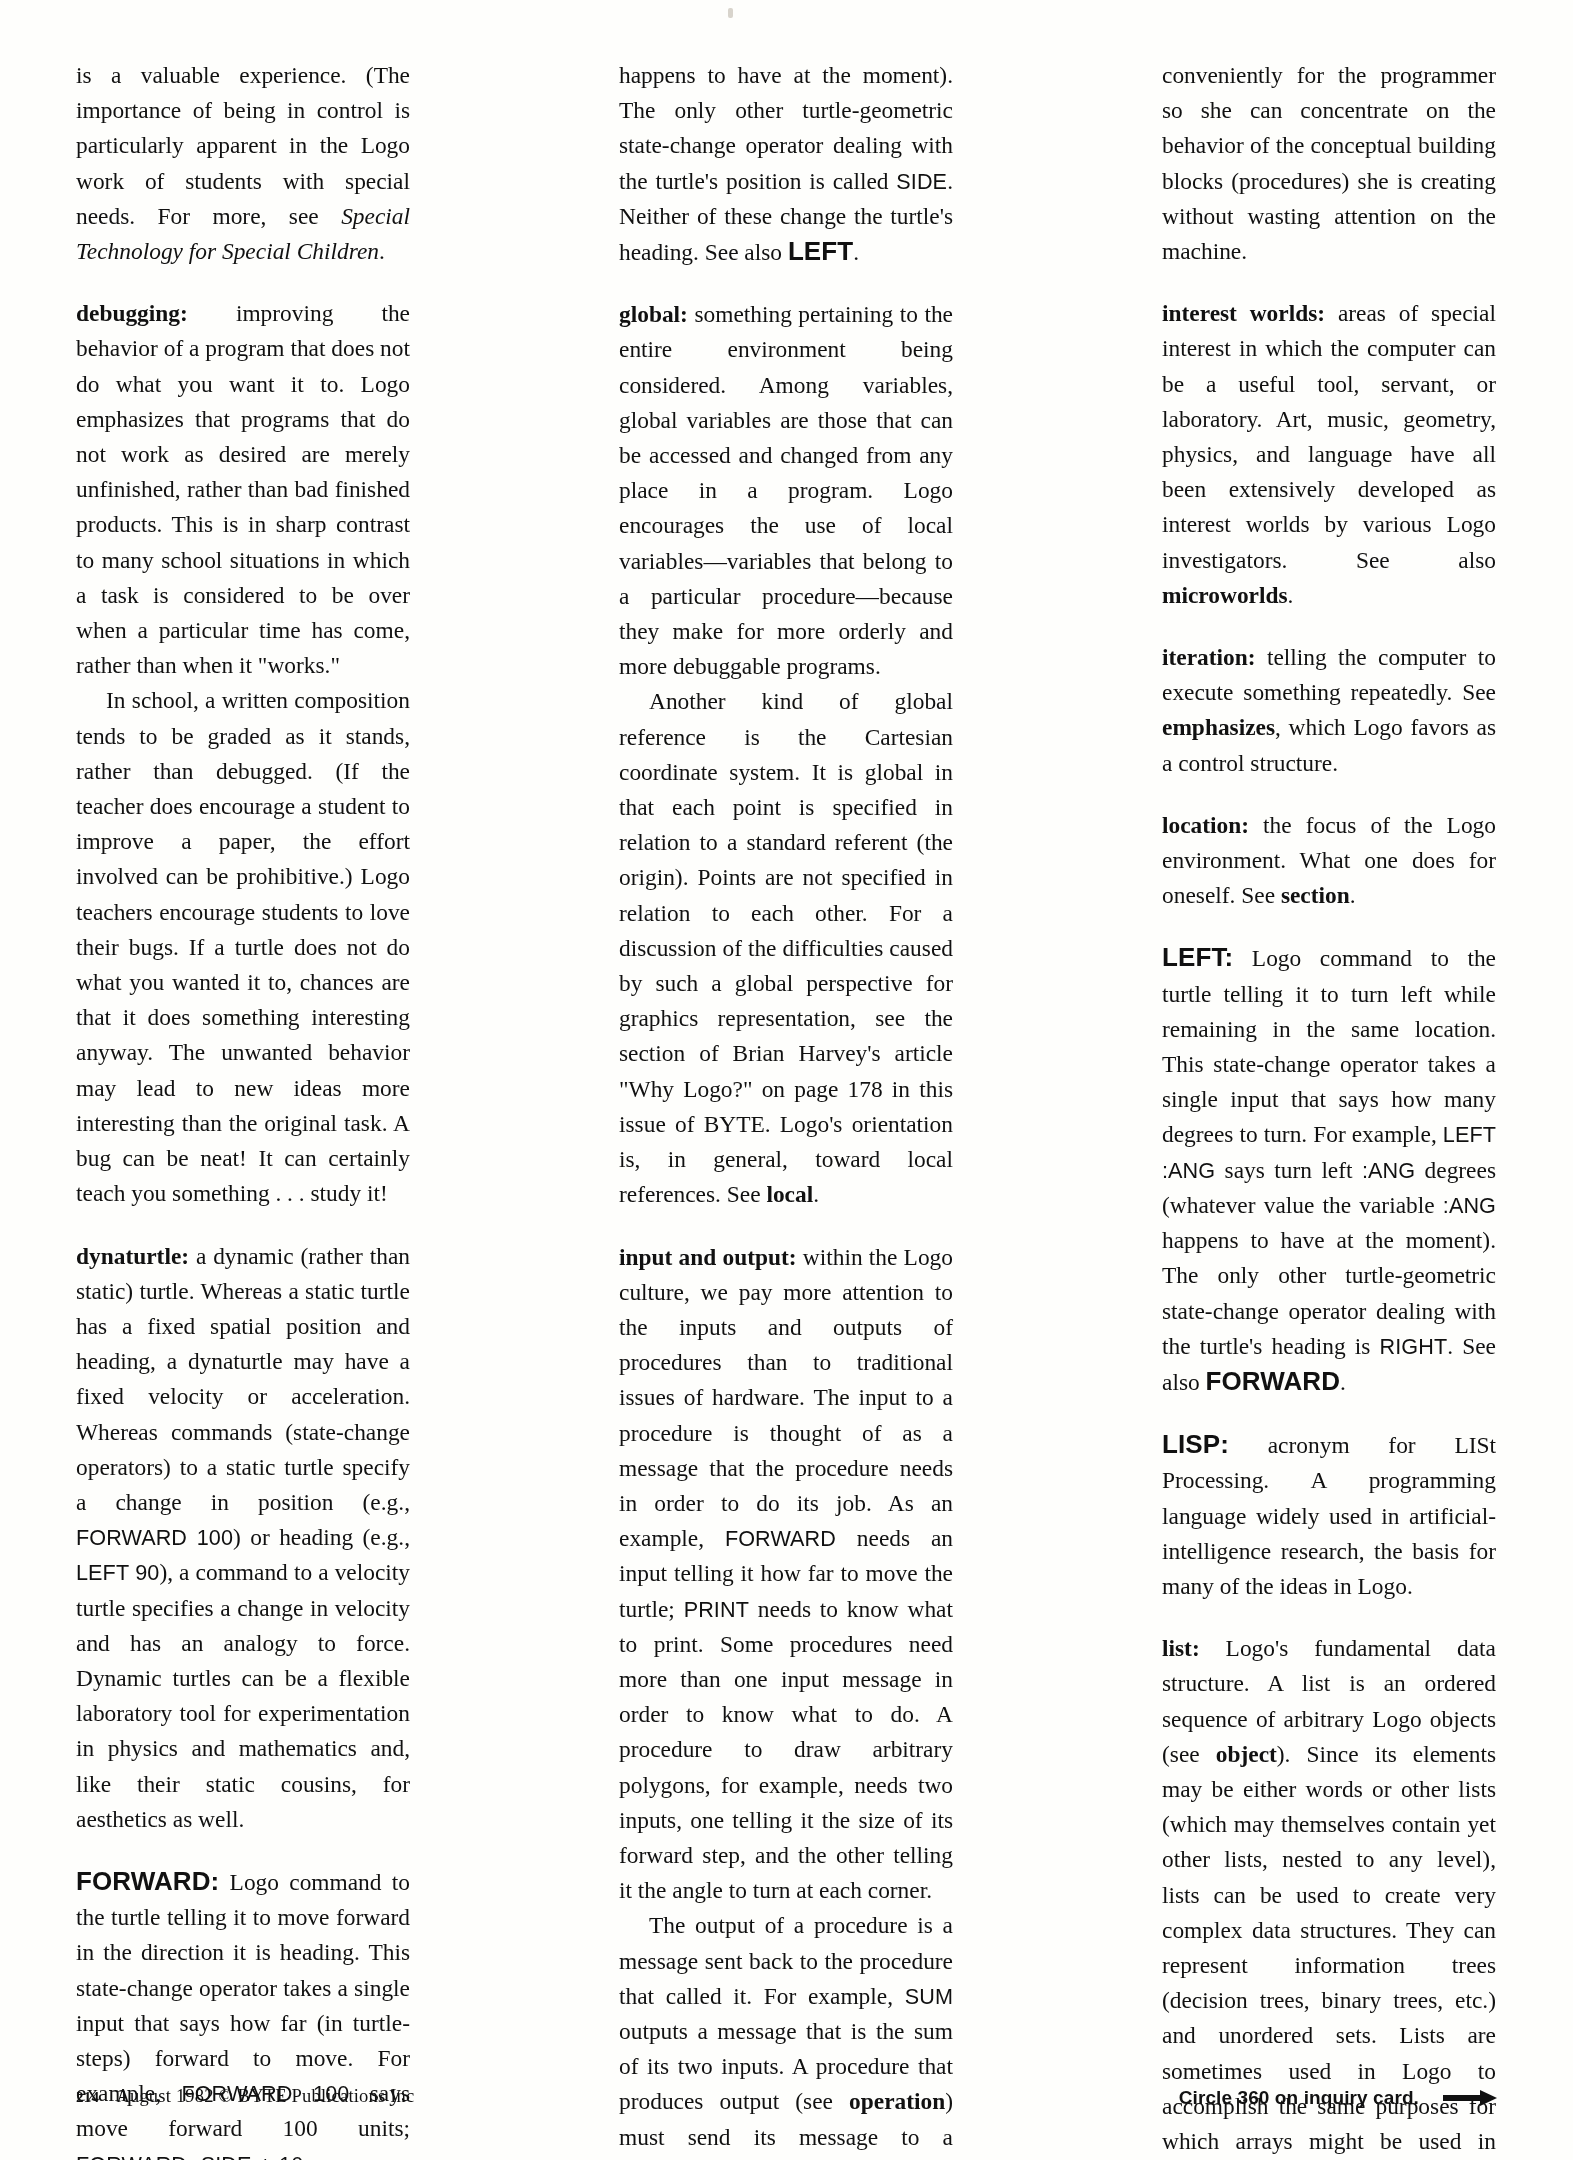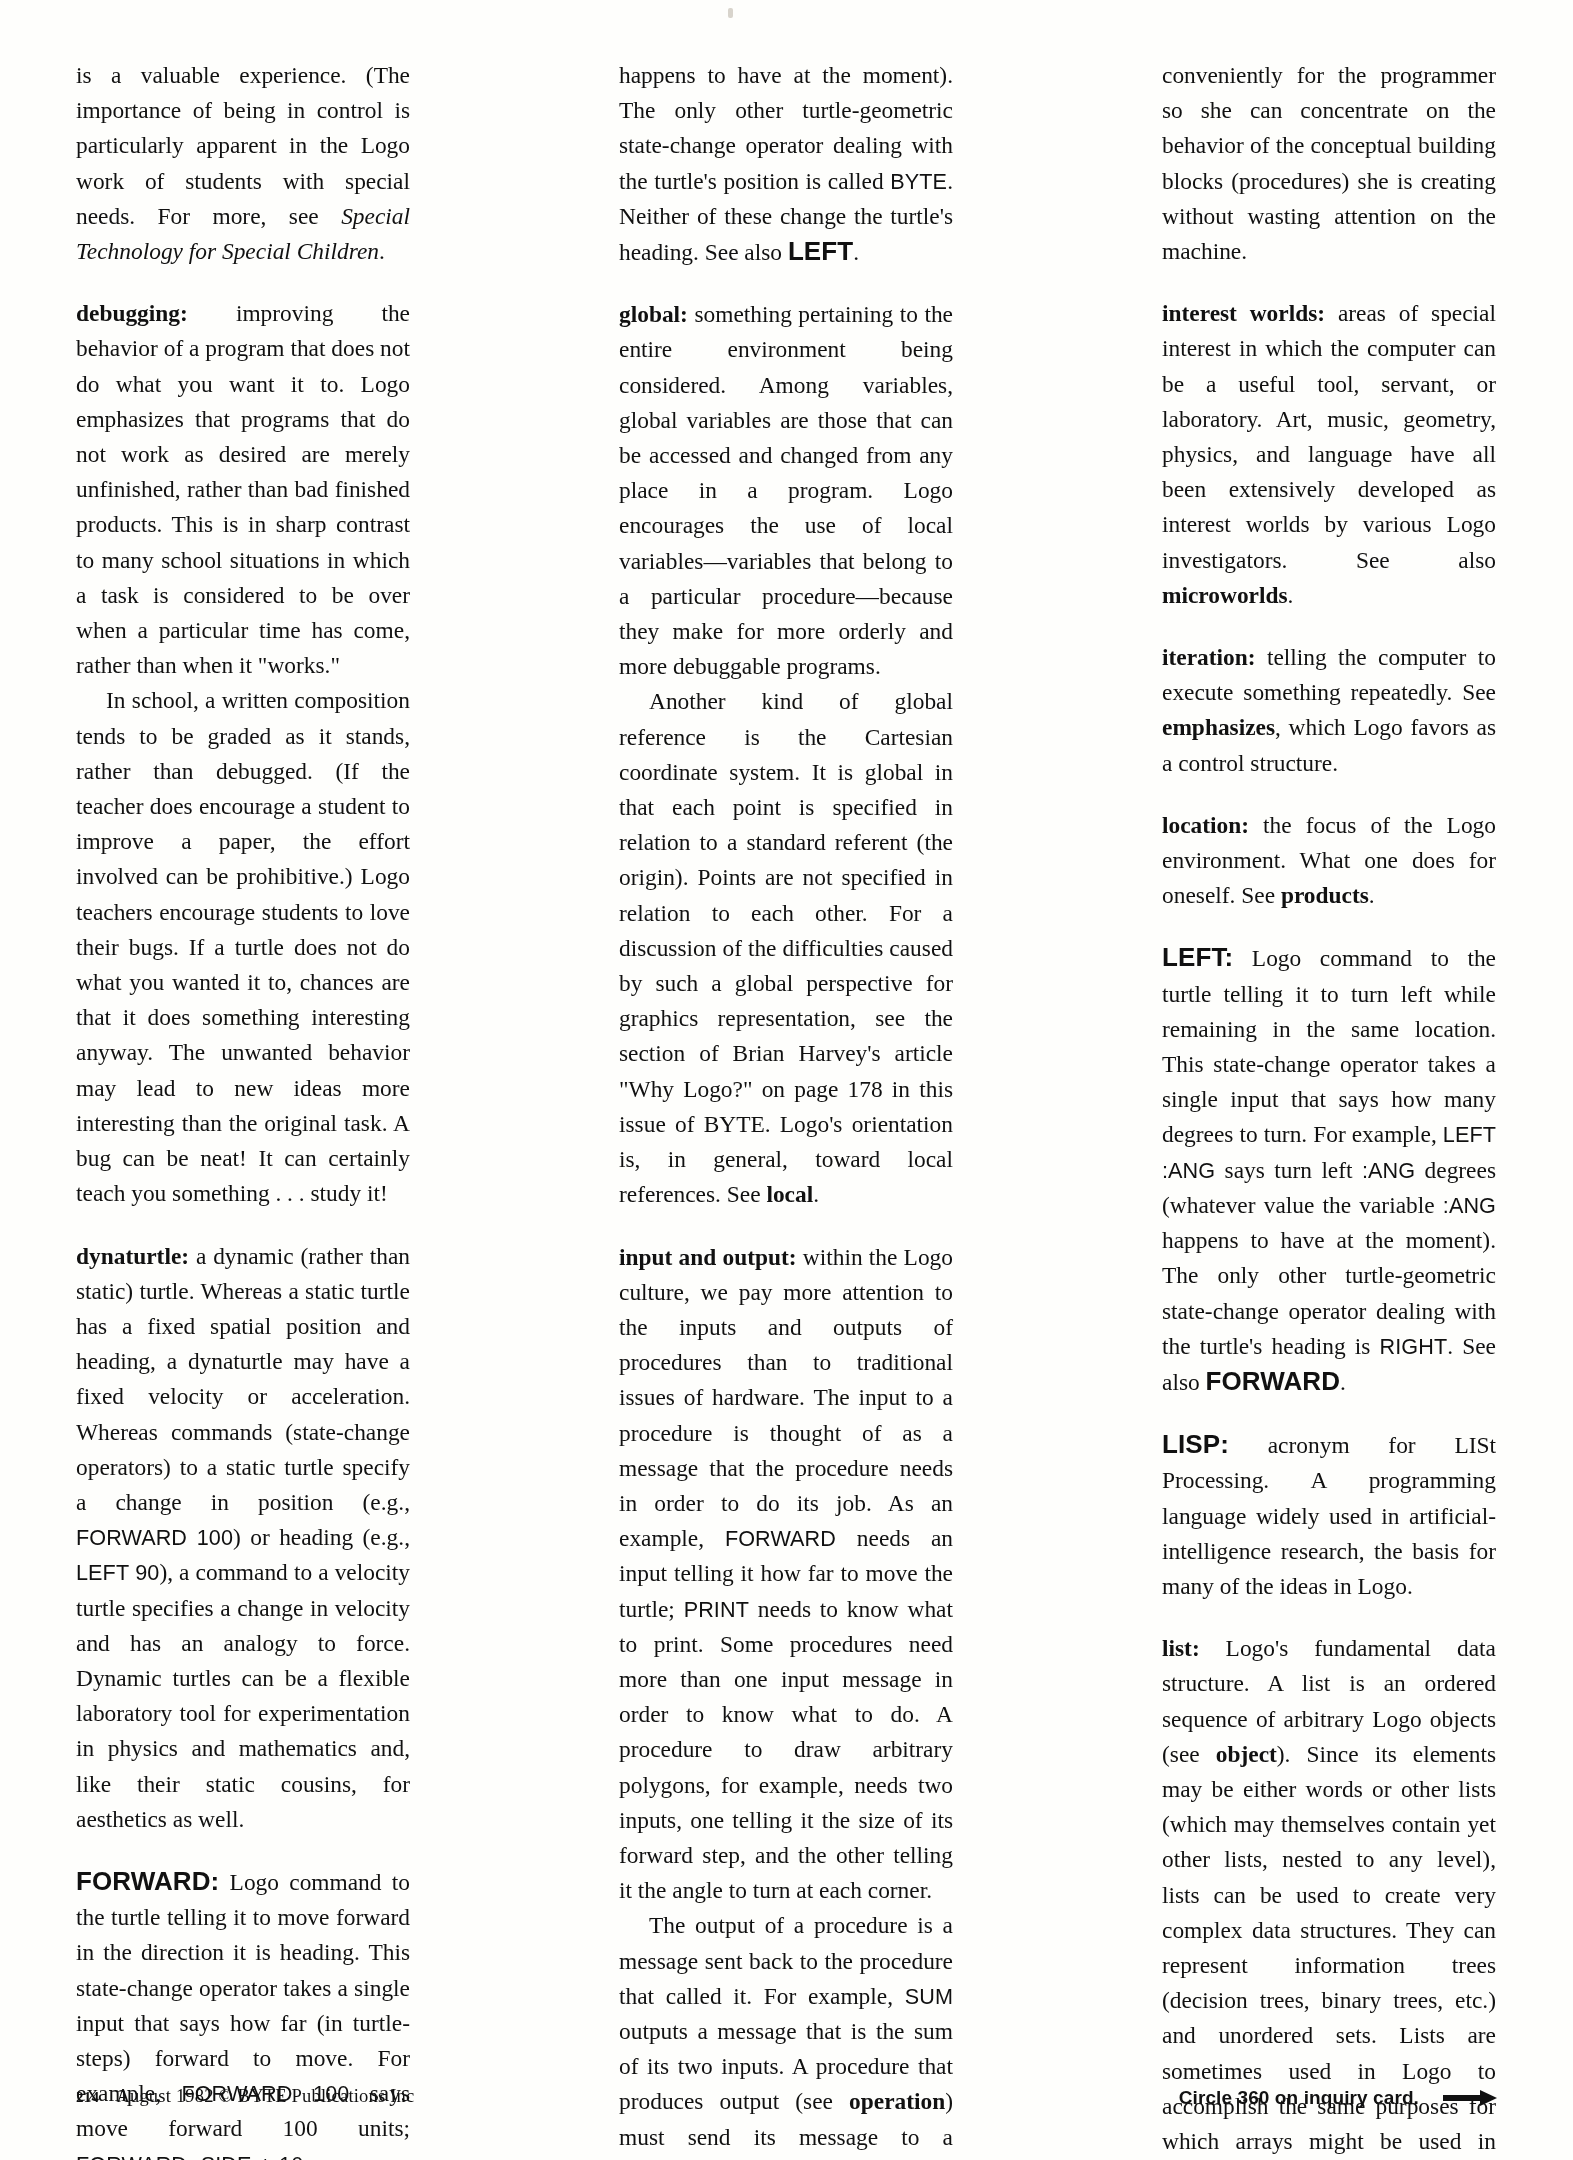--- a/index.html
+++ b/index.html
@@ -186,21 +186,21 @@
 
       <div class="entry">
         <p class="jfull"><span class="kwb">FORWARD:</span><span> Logo command to the turtle telling it to move forward in the direction it is heading. This state-change operator takes a single input that says how far (in turtle-steps) forward to move. For example, </span><span class="kw">FORWARD 100</span><span> says move forward 100 units; </span><span class="kw">FORWARD :SIDE + 10</span><span> says move forward the distance 10 + </span></p>
       </div>
 
     </div>
 
     <div class="col">
 
       <div class="flow">
-        <p class="jfull"><span>happens to have at the moment). The only other turtle-geometric state-change operator dealing with the turtle's position is called </span><span class="kw">BYTE</span><span>. Neither of these change the turtle's heading. See also </span><span class="kwb">LEFT</span><span>.</span></p>
+        <p class="jfull"><span>happens to have at the moment). The only other turtle-geometric state-change operator dealing with the turtle's position is called </span><span class="kw">SIDE</span><span>. Neither of these change the turtle's heading. See also </span><span class="kwb">LEFT</span><span>.</span></p>
       </div>
 
       <div class="entry">
         <p class="jfull"><b class="term">global:</b><span> something pertaining to the entire environment being considered. Among variables, global variables are those that can be accessed and changed from any place in a program. Logo encourages the use of local variables—variables that belong to a particular procedure—because they make for more orderly and more debuggable programs.</span></p>
         <p class="cont jfull"><span>Another kind of global reference is the Cartesian coordinate system. It is global in that each point is specified in relation to a standard referent (the origin). Points are not specified in relation to each other. For a discussion of the difficulties caused by such a global perspective for graphics representation, see the section of Brian Harvey's article "Why Logo?" on page 178 in this issue of BYTE. Logo's orientation is, in general, toward local references. See </span><b class="xref">local</b><span>.</span></p>
       </div>
 
       <div class="entry">
         <p class="jfull"><b class="term">input and output:</b><span> within the Logo culture, we pay more attention to the inputs and outputs of procedures than to traditional issues of hardware. The input to a procedure is thought of as a message that the procedure needs in order to do its job. As an example, </span><span class="kw">FORWARD</span><span> needs an input telling it how far to move the turtle; </span><span class="kw">PRINT</span><span> needs to know what to print. Some procedures need more than one input message in order to know what to do. A procedure to draw arbitrary polygons, for example, needs two inputs, one telling it the size of its forward step, and the other telling it the angle to turn at each corner.</span></p>
         <p class="cont jfull"><span>The output of a procedure is a message sent back to the procedure that called it. For example, </span><span class="kw">SUM</span><span> outputs a message that is the sum of its two inputs. A procedure that produces output (see </span><b class="xref">operation</b><span>) must send its message to a procedure expecting an input. (In this way, output and input are closely linked in Logo.) Hardware aspects of I/O are handled</span></p>
@@ -216,21 +216,21 @@
 
       <div class="entry">
         <p class="jfull"><b class="term">interest worlds:</b><span> areas of special interest in which the computer can be a useful tool, servant, or laboratory. Art, music, geometry, physics, and language have all been extensively developed as interest worlds by various Logo investigators. See also </span><b class="xref">microworlds</b><span>.</span></p>
       </div>
 
       <div class="entry">
         <p class="jfull"><b class="term">iteration:</b><span> telling the computer to execute something repeatedly. See </span><b class="xref">emphasizes</b><span>, which Logo favors as a control structure.</span></p>
       </div>
 
       <div class="entry">
-        <p class="jfull"><b class="term">location:</b><span> the focus of the Logo environment. What one does for oneself. See </span><b class="xref">products</b><span>.</span></p>
+        <p class="jfull"><b class="term">location:</b><span> the focus of the Logo environment. What one does for oneself. See </span><b class="xref">section</b><span>.</span></p>
       </div>
 
       <div class="entry">
         <p class="jfull"><span class="kwb">LEFT:</span><span> Logo command to the turtle telling it to turn left while remaining in the same location. This state-change operator takes a single input that says how many degrees to turn. For example, </span><span class="kw">LEFT :ANG</span><span> says turn left </span><span class="kw">:ANG</span><span> degrees (whatever value the variable </span><span class="kw">:ANG</span><span> happens to have at the moment). The only other turtle-geometric state-change operator dealing with the turtle's heading is </span><span class="kw">RIGHT</span><span>. See also </span><span class="kwb">FORWARD</span><span>.</span></p>
       </div>
 
       <div class="entry">
         <p class="jfull"><span class="kwb">LISP:</span><span> acronym for LISt Processing. A programming language widely used in artificial-intelligence research, the basis for many of the ideas in Logo.</span></p>
       </div>
 

